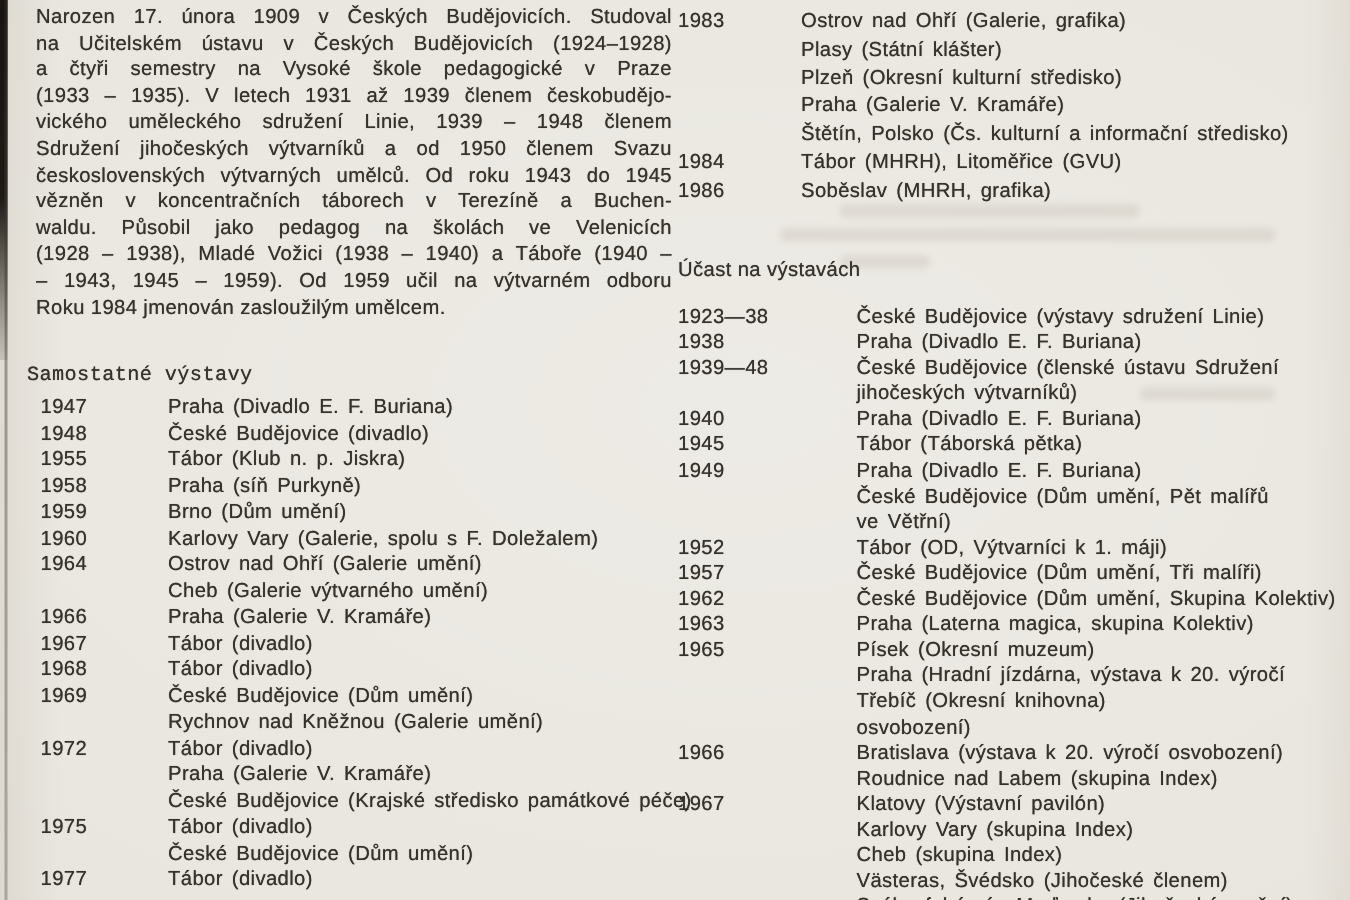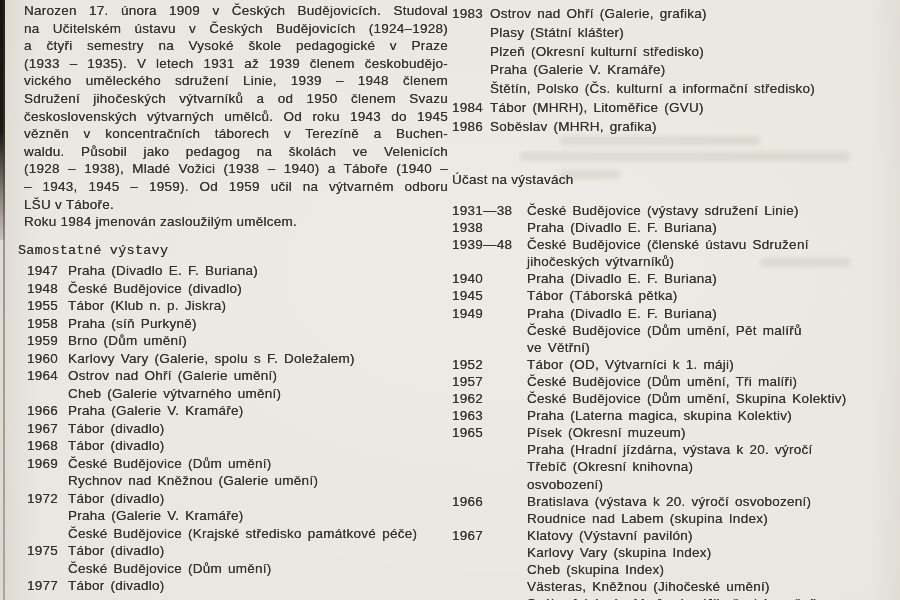--- a/index.html
+++ b/index.html
@@ -45,21 +45,21 @@
   }
   
   #bio { left: 24px; top: 2px; width: 424px; line-height: 17.6px; }
   #bio .bio-line { text-align: left; white-space: normal; }
   #bio .bio-line.j { text-align: justify; text-align-last: justify; }
 
   .heading { white-space: nowrap; }
   #solo-heading { left: 18px; top: 243px; font-family: Liberation Mono, monospace; }
   #part-heading { left: 452px; top: 172px; }
 
-  .list .row { display: flex; align-items: flex-start; }
+  .list .row { display: flex; align-items: flex-start; gap: 44px; }
   .list .yr { flex: none; white-space: nowrap; }
   .list .tx { flex: 1 1 auto; white-space: nowrap; word-spacing: 2px; }
 
   #solo-list { left: 27px; top: 262px; width: 430px; line-height: 17.5px; }
   #solo-list .yr { width: 41px; }
 
   #cont-list { left: 452px; top: 5px; width: 446px; line-height: 18.8px; }
   #cont-list .yr { width: 38px; }
 
   #part-list { left: 452px; top: 202px; width: 446px; line-height: 17.1px; }
@@ -84,21 +84,20 @@
       <div class="bio-line j">na Učitelském ústavu v Českých Budějovicích (1924–1928)</div>
       <div class="bio-line j">a čtyři semestry na Vysoké škole pedagogické v Praze</div>
       <div class="bio-line j">(1933 – 1935). V letech 1931 až 1939 členem českobudějo-</div>
       <div class="bio-line j">vického uměleckého sdružení Linie, 1939 – 1948 členem</div>
       <div class="bio-line j">Sdružení jihočeských výtvarníků a od 1950 členem Svazu</div>
       <div class="bio-line j">československých výtvarných umělců. Od roku 1943 do 1945</div>
       <div class="bio-line j">vězněn v koncentračních táborech v Terezíně a Buchen-</div>
       <div class="bio-line j">waldu. Působil jako pedagog na školách ve Velenicích</div>
       <div class="bio-line j">(1928 – 1938), Mladé Vožici (1938 – 1940) a Táboře (1940 –</div>
       <div class="bio-line j">– 1943, 1945 – 1959). Od 1959 učil na výtvarném odboru</div>
-      <div class="bio-line">LŠU v Táboře.</div>
       <div class="bio-line">Roku 1984 jmenován zasloužilým umělcem.</div>
     </div>
 
   <div id="solo-heading" class="block txt heading">Samostatné výstavy</div>
 
   <div id="solo-list" class="block txt list">
 
   <div class="row">
       <span class="yr">1947</span>
       <span class="tx">Praha (Divadlo E. F. Buriana)</span>
@@ -207,21 +206,21 @@
       <span class="yr">1986</span>
       <span class="tx">Soběslav (MHRH, grafika)</span>
     </div>
     </div>
 
   <div id="part-heading" class="block txt heading">Účast na výstavách</div>
 
   <div id="part-list" class="block txt list">
 
   <div class="row">
-      <span class="yr">1931—38</span>
+      <span class="yr">1923—38</span>
       <span class="tx">České Budějovice (výstavy sdružení Linie)</span>
     </div>
       <div class="row">
       <span class="yr">1938</span>
       <span class="tx">Praha (Divadlo E. F. Buriana)</span>
     </div>
       <div class="row">
       <span class="yr">1939—48</span>
       <span class="tx">České Budějovice (členské ústavu Sdružení</span>
     </div>
@@ -296,21 +295,21 @@
       <div class="row">
       <span class="yr"></span>
       <span class="tx">Karlovy Vary (skupina Index)</span>
     </div>
       <div class="row">
       <span class="yr"></span>
       <span class="tx">Cheb (skupina Index)</span>
     </div>
       <div class="row">
       <span class="yr"></span>
-      <span class="tx">Västeras, Kněžnou (Jihočeské umění)</span>
+      <span class="tx">Västeras, Švédsko (Jihočeské členem)</span>
     </div>
       <div class="row">
       <span class="yr"></span>
       <span class="tx">Székesfehérvár, Maďarsko (Jihočeské umění)</span>
     </div>
     </div>
 
 </div>
 
 </body></html>

